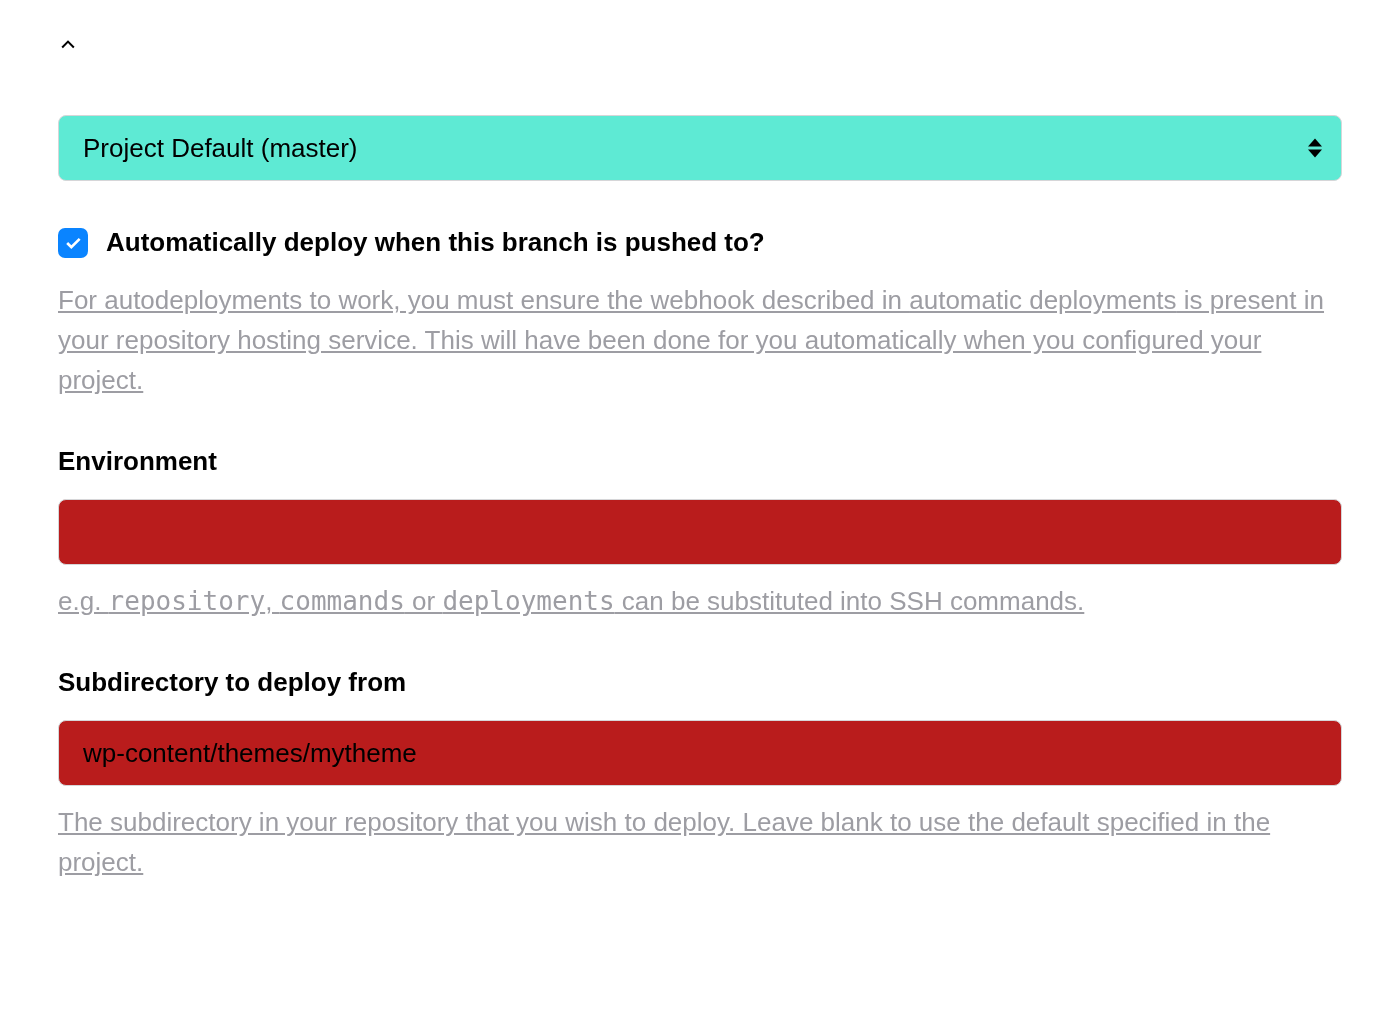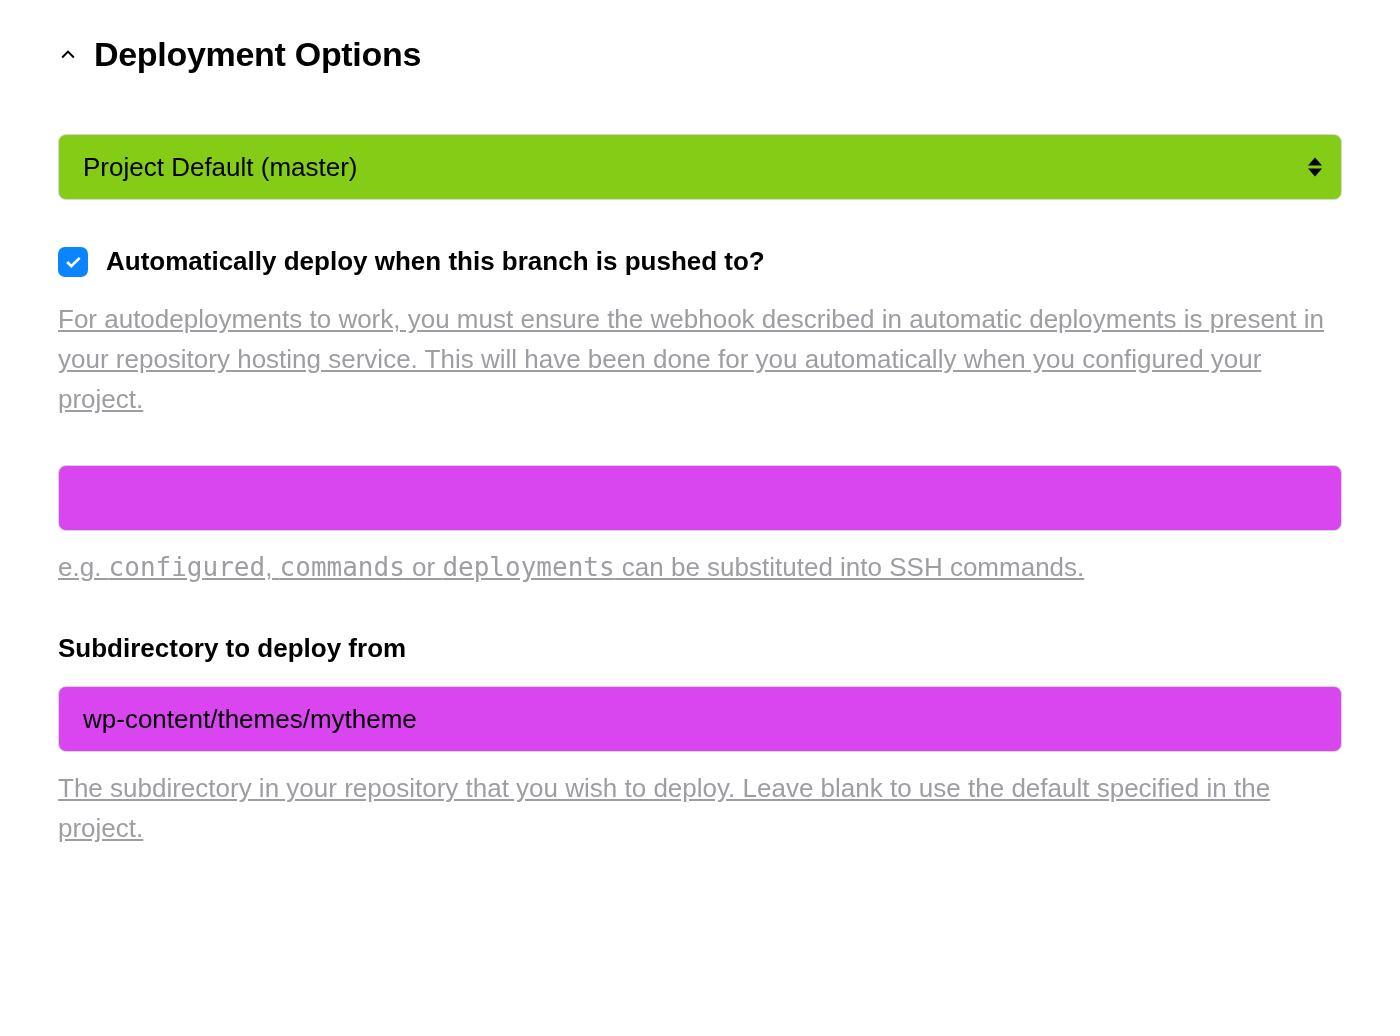--- a/index.html
+++ b/index.html
@@ -38,21 +38,21 @@
   }
   .select-wrap {
     position: relative;
     width: 100%;
   }
   .select {
     width: 100%;
     height: 66px;
     border: 1px solid #d6d6d8;
     border-radius: 8px;
-    background: #84cc16;
+    background: #5eead4;
     font-size: 26px;
     font-weight: 400;
     padding: 0 48px 0 24px;
     appearance: none;
     -webkit-appearance: none;
     color: #000;
     cursor: pointer;
     font-family: inherit;
   }
   .sort-arrows {
@@ -103,42 +103,41 @@
   .help-text a {
     color: #9d9da3;
     text-decoration: underline;
     cursor: pointer;
   }
   .text-input {
     width: 100%;
     height: 66px;
     border: 1px solid #d6d6d8;
     border-radius: 8px;
-    background: #d946ef;
+    background: #b91c1c;
     font-size: 26px;
     padding: 0 24px;
     font-family: inherit;
     color: #000;
   }
   .code {
     font-family: ui-monospace, SFMono-Regular, Menlo, Consolas, monospace;
   }
   .mt-input { margin-top: 0; }
   .input-wrap { margin-bottom: 16px; }
 </style>
 </head>
 <body>
 
 <div class="section-header">
   <span class="chevron">
     <svg viewBox="0 0 24 24">
         <polyline points="5 15 12 8 19 15"></polyline>
       </svg>
   </span>
-  <h2 class="section-title">Deployment Options</h2>
 </div>
 
 <div class="field">
   <div class="select-wrap">
     <select class="select">
       <option>Project Default (master)</option>
     </select>
     <span class="sort-arrows">
       <span class="up"></span>
         <span class="down"></span>
@@ -154,25 +153,26 @@
         </svg>
     </span>
     <span class="checkbox-label">Automatically deploy when this branch is pushed to?</span>
   </div>
   <p class="help-text">
     <span>For autodeployments to work, you must ensure the webhook described in </span><a>automatic deployments</a><span> is present in your repository hosting service. This will have been done for you automatically when you configured your project.</span>
   </p>
 </div>
 
 <div class="field">
+  <label class="field-label">Environment</label>
   <div class="input-wrap">
     <input type="text" class="text-input mt-input" value="" style="">
   </div>
   <p class="help-text">
-    <span>e.g. </span><span class="code">configured</span><span>, </span><span class="code">commands</span><span> or </span><span class="code">deployments</span><span> can be substituted into SSH commands.</span>
+    <span>e.g. </span><span class="code">repository</span><span>, </span><span class="code">commands</span><span> or </span><span class="code">deployments</span><span> can be substituted into SSH commands.</span>
   </p>
 </div>
 
 <div class="field">
   <label class="field-label">Subdirectory to deploy from</label>
   <div class="input-wrap">
     <input type="text" class="text-input" value="wp-content/themes/mytheme" style="">
   </div>
   <p class="help-text">The subdirectory in your repository that you wish to deploy. Leave blank to use the default specified in the project.</p>
 </div>

